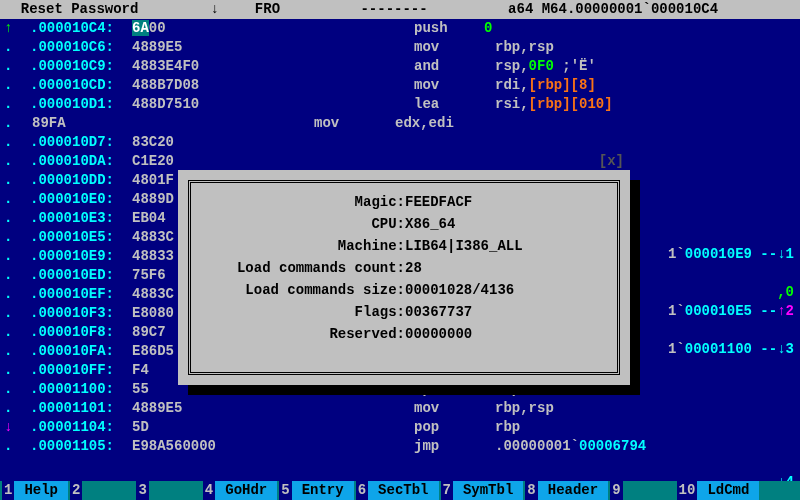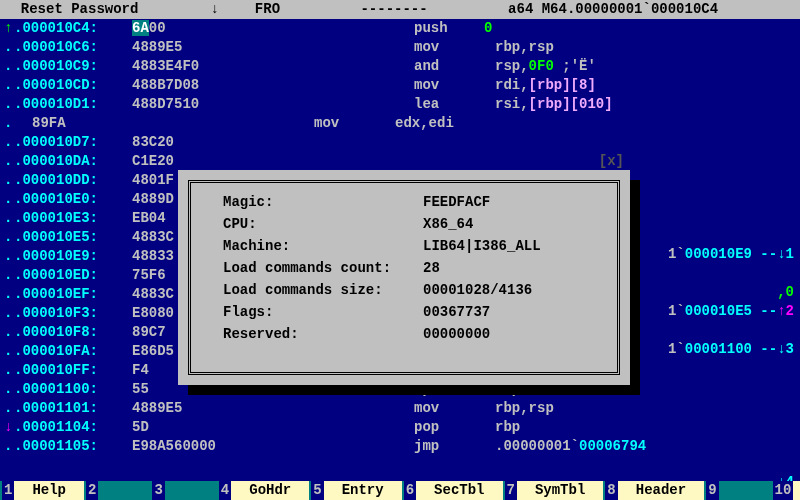--- a/index.html
+++ b/index.html
@@ -19,28 +19,28 @@
     height: 19px; padding: 0 4px;
     display: flex; align-items: center; gap: 36px;
   }
   .topbar .spacer { flex: 1; }
   .topbar span { white-space: pre; }
   .arrow-down { color: #000; }
   .listing { padding: 0 4px; }
   .row { display: flex; white-space: pre; height: 19px; }
   .gutter-up { color: #00ff00; }
   .gutter-dn { color: #ff00ff; }
-  .addr { color: #00ffff; width: 100px; }
+  .addr { color: #00ffff; width: 100px; text-align: right; }
   .hex { color: #c0c0c0; width: 300px; padding-left: 18px; }
   .mn { color: #c0c0c0; width: 70px; }
   .mn3 { color: #ffff00; }
   .ops { color: #c0c0c0; }
   .reg { color: #c0c0c0; margin-left: 11px; }
   .num { color: #00ff00; }
-  .mem { color: #f0abfc; margin-top: 42px; }
+  .mem { color: #f97316; margin-top: 42px; }
   .cmt { color: #c0c0c0; }
   .jmp { color: #00ffff; }
   .dash { color: #00ffff; }
   .dir-up { color: #ff00ff; }
   .dir-dn { color: #00ffff; }
   .hex-hl { background: #008080; color: #fff; }
   .col3 { position: absolute; right: 6px; margin-top: 36px; }
   .dialog {
     position: absolute;
     left: 178px; top: 170px;
@@ -48,33 +48,34 @@
     background: #c0c0c0; color: #000;
     box-shadow: 10px 10px 0 #000;
   }
   .dialog-close {
     position: absolute; top: -18px; right: 6px;
     color: #555; cursor: pointer;
   }
   .dialog-inner {
     position: absolute; inset: 10px;
     border: 3px double #000;
-    padding: 10px 32px;
+    padding: 10px 14px;
+    text-align: right;
   }
   .dl { display: flex; white-space: pre; height: 22px; }
   .dl .k { width: 200px; }
   .footer {
     position: absolute; bottom: 0; left: 0; right: 0;
     background: #008080; color: #000;
     height: 19px; display: flex; align-items: center;
     padding: 0 2px;
   }
   .fkey { display: flex; align-items: center; margin-right: 2px; }
   .fkey .n { background: #000080; color: #c0c0c0; padding: 0 2px; }
-  .fkey .l { background: #fef9c3; color: #000; padding: 0 18px; min-width: 52px; }
+  .fkey .l { background: #0ea5e9; color: #000; padding: 0 10px; min-width: 52px; }
 </style>
 </head>
 <body>
 
 <div class="topbar">
   <span>  Reset Password</span>
   <span class="spacer"></span>
   <span class="arrow-down">↓</span>
   <span>FRO</span>
   <span> </span>

